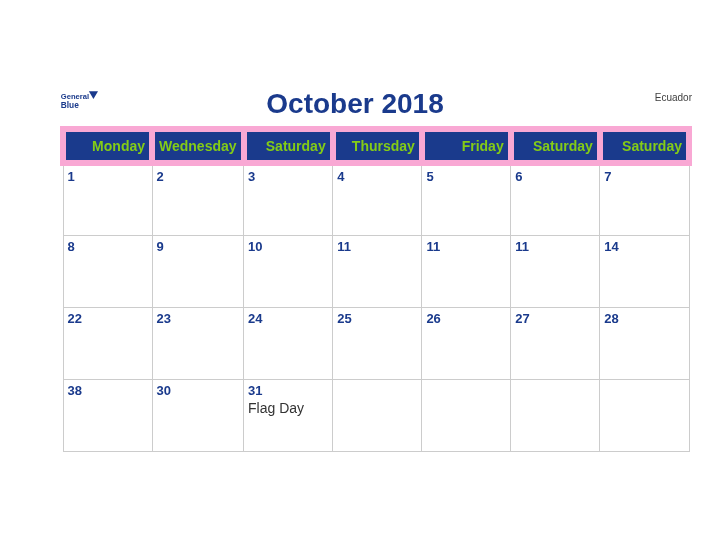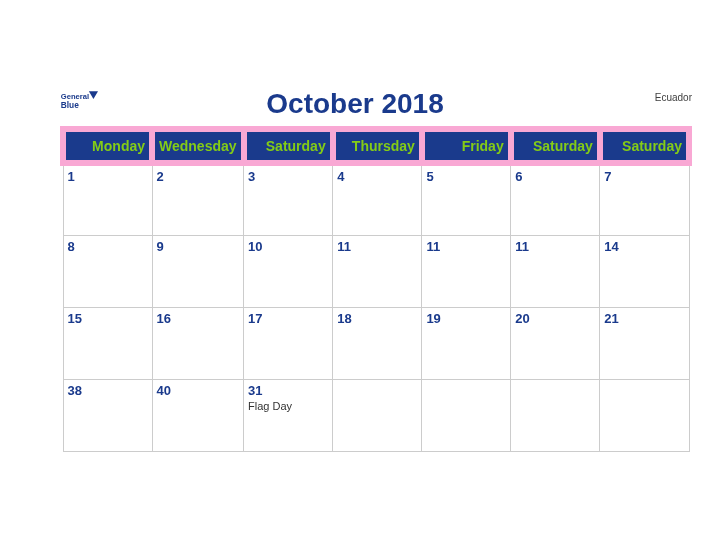--- a/index.html
+++ b/index.html
@@ -70,21 +70,21 @@
       background: #fff;
       position: relative;
     }
     .day-number {
       font-size: 13px;
       color: #1a3a8c;
       font-weight: bold;
       display: block;
     }
     .holiday-label {
-      font-size: 11px;
+      font-size: 14px;
       color: #333;
       display: block;
       margin-top: 2px;
     }
     .empty-cell {
       background: #d0d8ef;
       border: 1px solid #b0bcd8;
     }
   </style>
 </head>
@@ -165,47 +165,47 @@
           </td>
           <td>
             <span class="day-number">11</span>
           </td>
           <td>
             <span class="day-number">14</span>
           </td>
         </tr>
         <tr>
           <td>
-            <span class="day-number">15</span>
-          </td>
-          <td>
-            <span class="day-number">16</span>
-          </td>
-          <td>
-            <span class="day-number">17</span>
-          </td>
-          <td>
-            <span class="day-number">18</span>
-          </td>
-          <td>
-            <span class="day-number">19</span>
-          </td>
-          <td>
-            <span class="day-number">20</span>
-          </td>
-          <td>
-            <span class="day-number">21</span>
+            <span class="day-number">22</span>
+          </td>
+          <td>
+            <span class="day-number">23</span>
+          </td>
+          <td>
+            <span class="day-number">24</span>
+          </td>
+          <td>
+            <span class="day-number">25</span>
+          </td>
+          <td>
+            <span class="day-number">26</span>
+          </td>
+          <td>
+            <span class="day-number">27</span>
+          </td>
+          <td>
+            <span class="day-number">28</span>
           </td>
         </tr>
         <tr>
           <td>
             <span class="day-number">38</span>
           </td>
           <td>
-            <span class="day-number">40</span>
+            <span class="day-number">30</span>
           </td>
           <td>
             <span class="day-number">31</span>
             <span class="holiday-label">Flag Day</span>
           </td>
           <td class="empty-cell"></td>
           <td class="empty-cell"></td>
           <td class="empty-cell"></td>
           <td class="empty-cell"></td>
         </tr>

